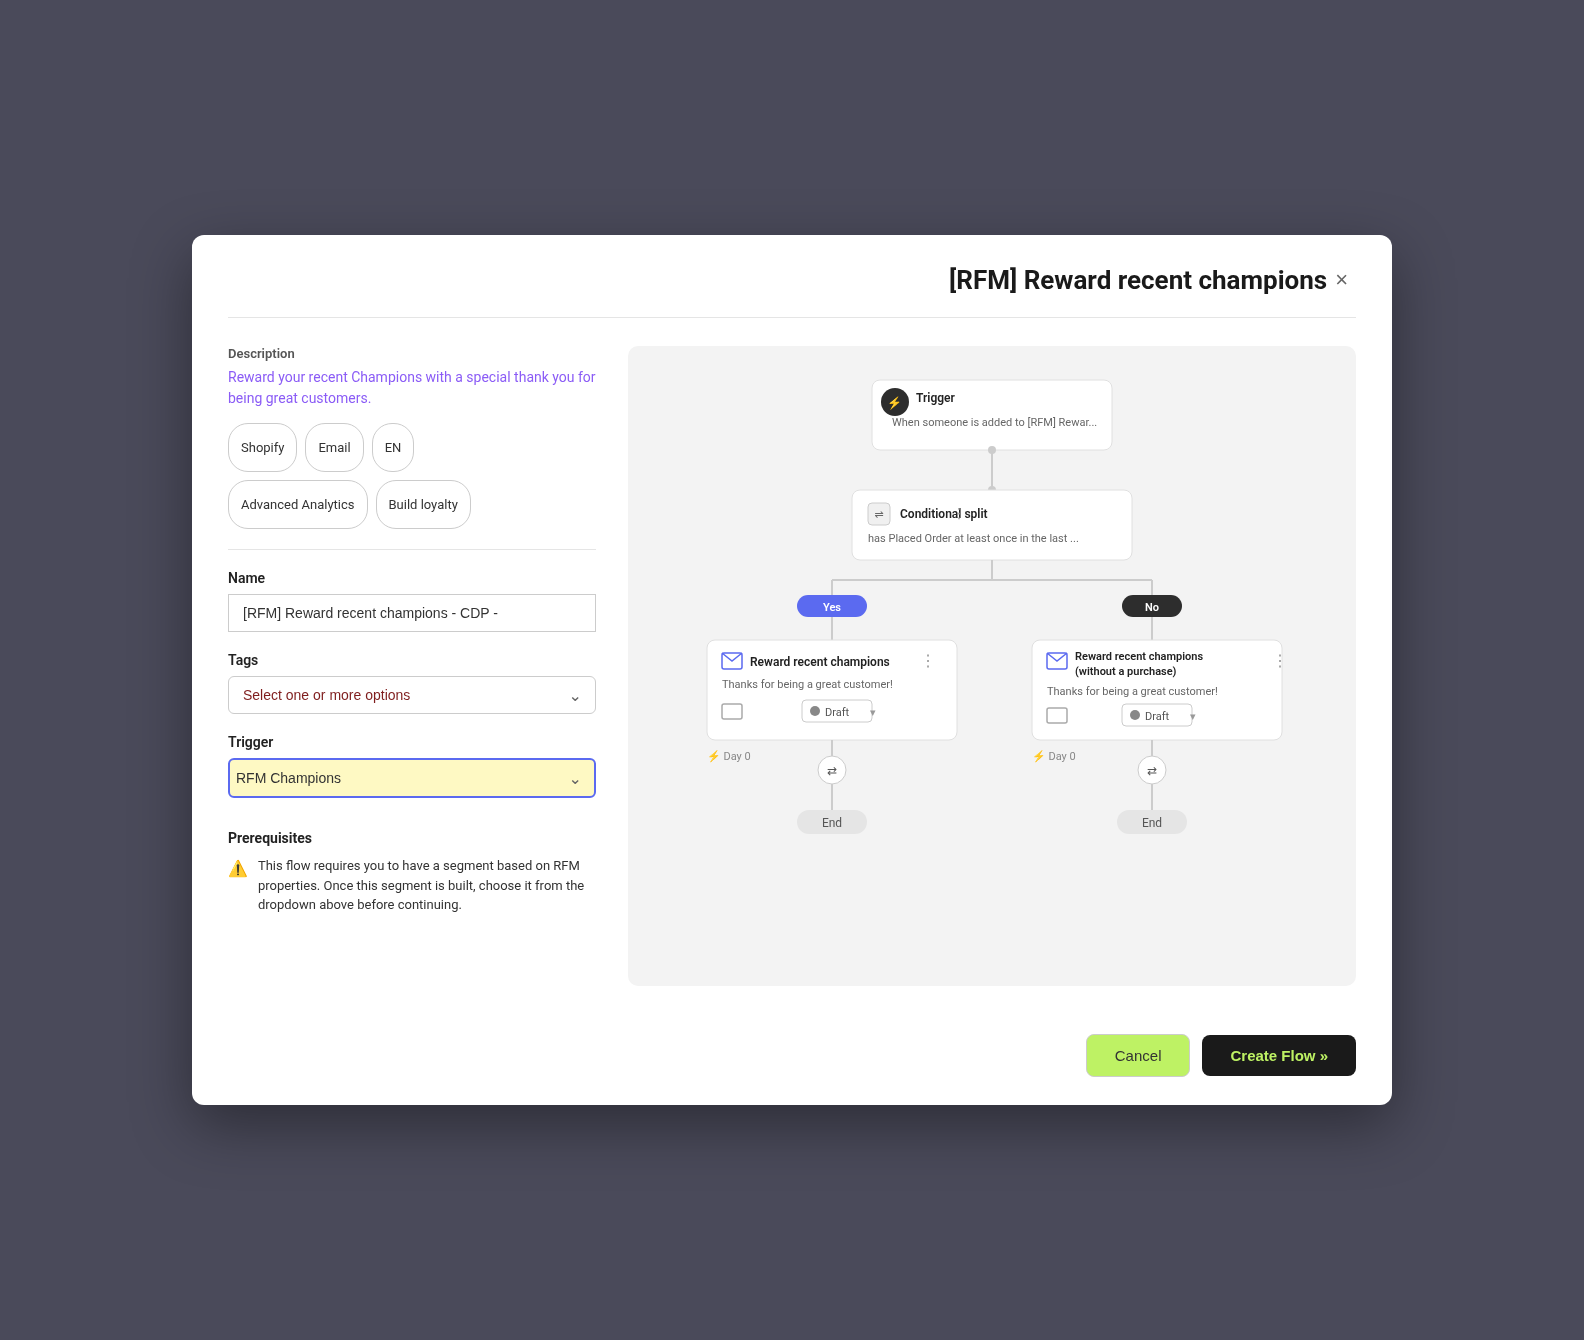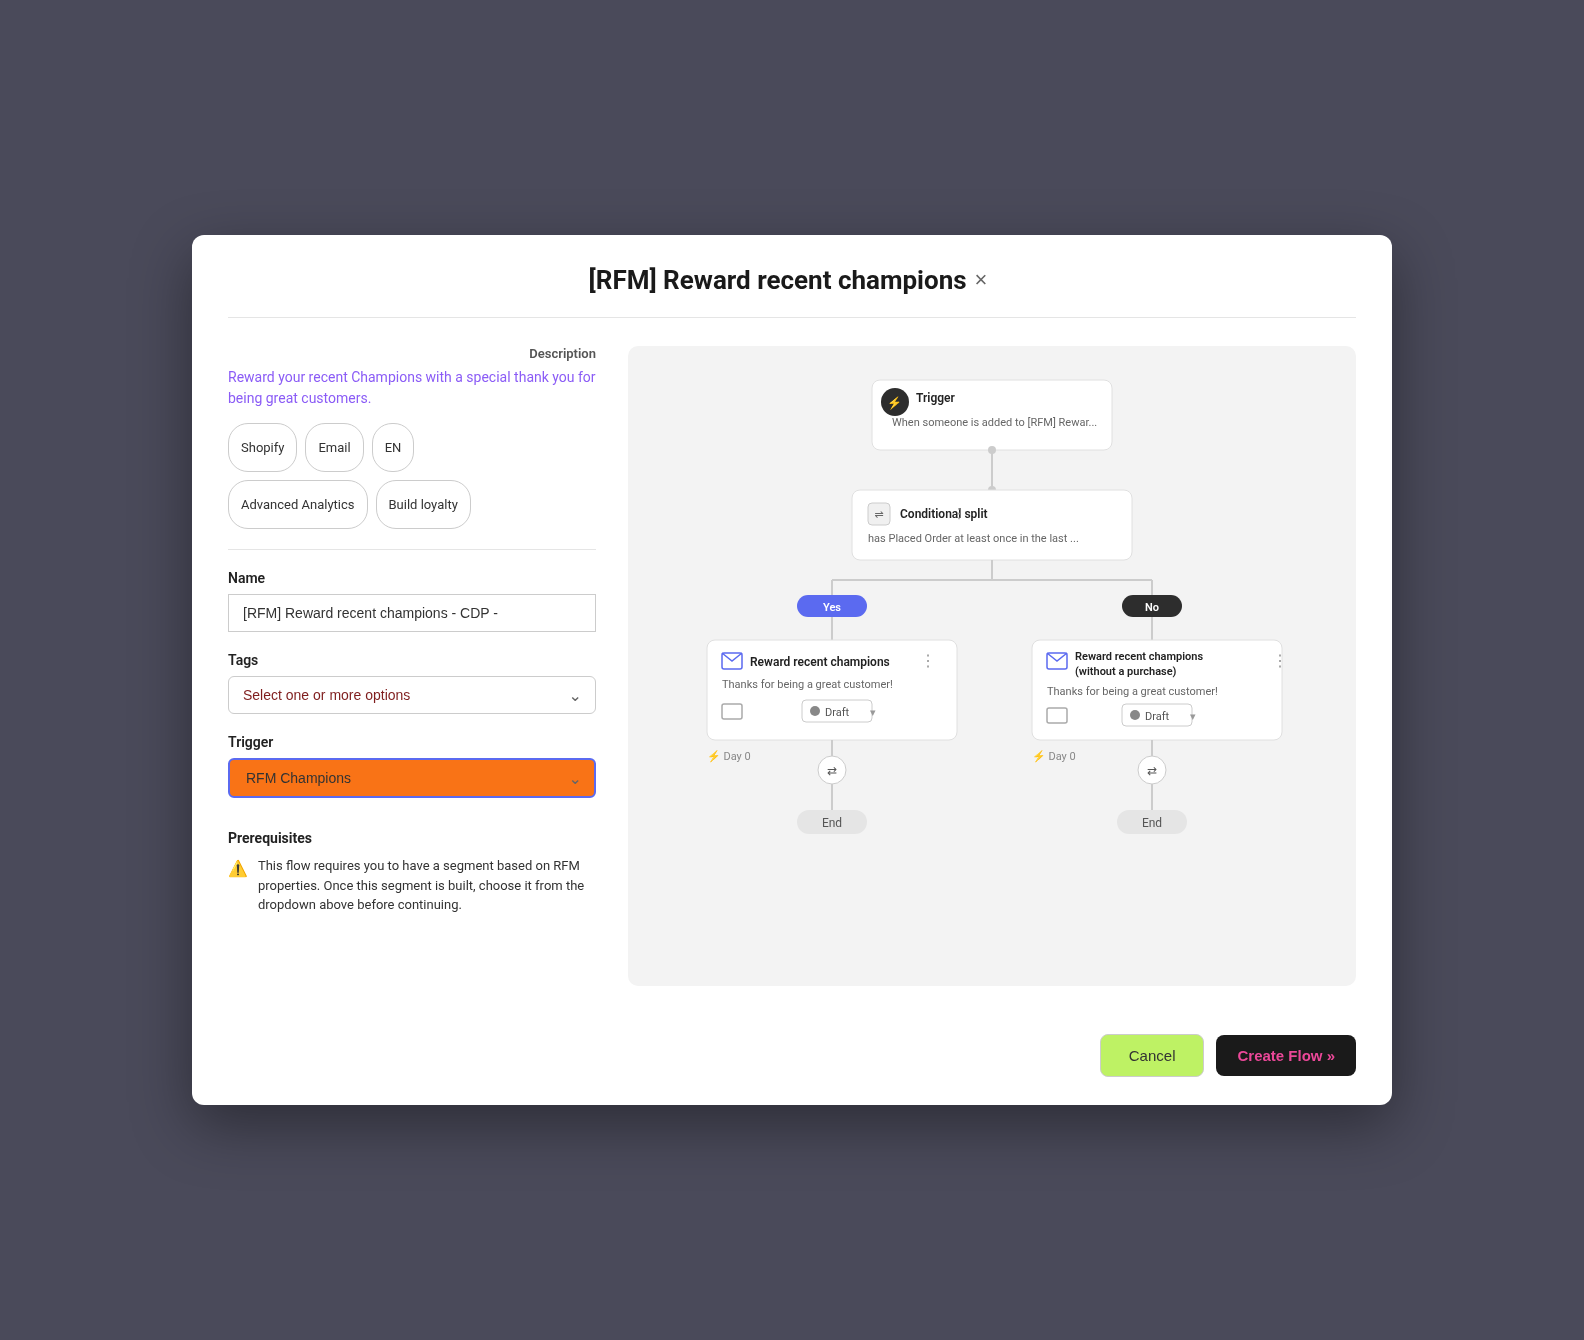--- a/index.html
+++ b/index.html
@@ -18,21 +18,21 @@
     }
     .modal {
       background: #fff;
       border-radius: 12px;
       overflow: hidden;
       box-shadow: 0 20px 60px rgba(0,0,0,0.4);
     }
     .modal-header {
       display: flex;
       align-items: center;
-      justify-content: center;
+      justify-content: flex-end;
       padding: 28px 36px 20px;
     }
     .modal-title {
       font-size: 26px;
       font-weight: 700;
       color: #1a1a1a;
     }
     .close-btn {
       background: none;
       border: none;
@@ -65,21 +65,20 @@
       min-height: 640px;
       position: relative;
       overflow: hidden;
     }
     .section-label {
       font-size: 13px;
       font-weight: 600;
       color: #555;
       margin-bottom: 6px;
       text-transform: none;
-      text-align: right;
     }
     .description-text {
       font-size: 14px;
       color: #8b5cf6;
       line-height: 1.5;
       margin-bottom: 14px;
     }
     .tags-row {
       display: flex;
       flex-wrap: wrap;
@@ -179,24 +178,24 @@
       padding: 12px 28px;
       font-size: 15px;
       font-weight: 500;
       color: #333;
       cursor: pointer;
     }
     .btn-create {
       background: #1a1a1a;
       border: none;
       border-radius: 8px;
-      padding: 12px 21px;
+      padding: 12px 28px;
       font-size: 15px;
       font-weight: 600;
-      color: #ec4899;
+      color: #bef264;
       cursor: pointer;
       display: flex;
       align-items: center;
       gap: 8px;
     }
     
     .flow-svg-container {
       width: 100%;
       min-height: 560px;
       position: relative;
@@ -248,21 +247,21 @@
             </select>
             <span class="chevron">⌄</span>
           </div>
         </div>
 
         <div style="margin-bottom:20px;"></div>
 
         <div>
           <p class="field-label">Trigger</p>
           <div class="select-wrapper trigger-select-wrapper">
-            <select style="color:#333; border:2px solid #5b6af0; border-radius:6px; padding:10px 16px; font-size:14px; background:#f97316; appearance:none; width:100%; outline:none;">
+            <select style="color:#333; border:2px solid #5b6af0; border-radius:6px; padding:10px 6px; font-size:14px; background:#fef9c3; appearance:none; width:100%; outline:none;">
               <option value="rfm">RFM Champions</option>
             </select>
             <span class="chevron">⌄</span>
           </div>
         </div>
 
         <div class="prerequisites-section">
           <p class="prerequisites-title">Prerequisites</p>
           <div class="prerequisites-warning">
             <span class="warning-icon">⚠️</span>

